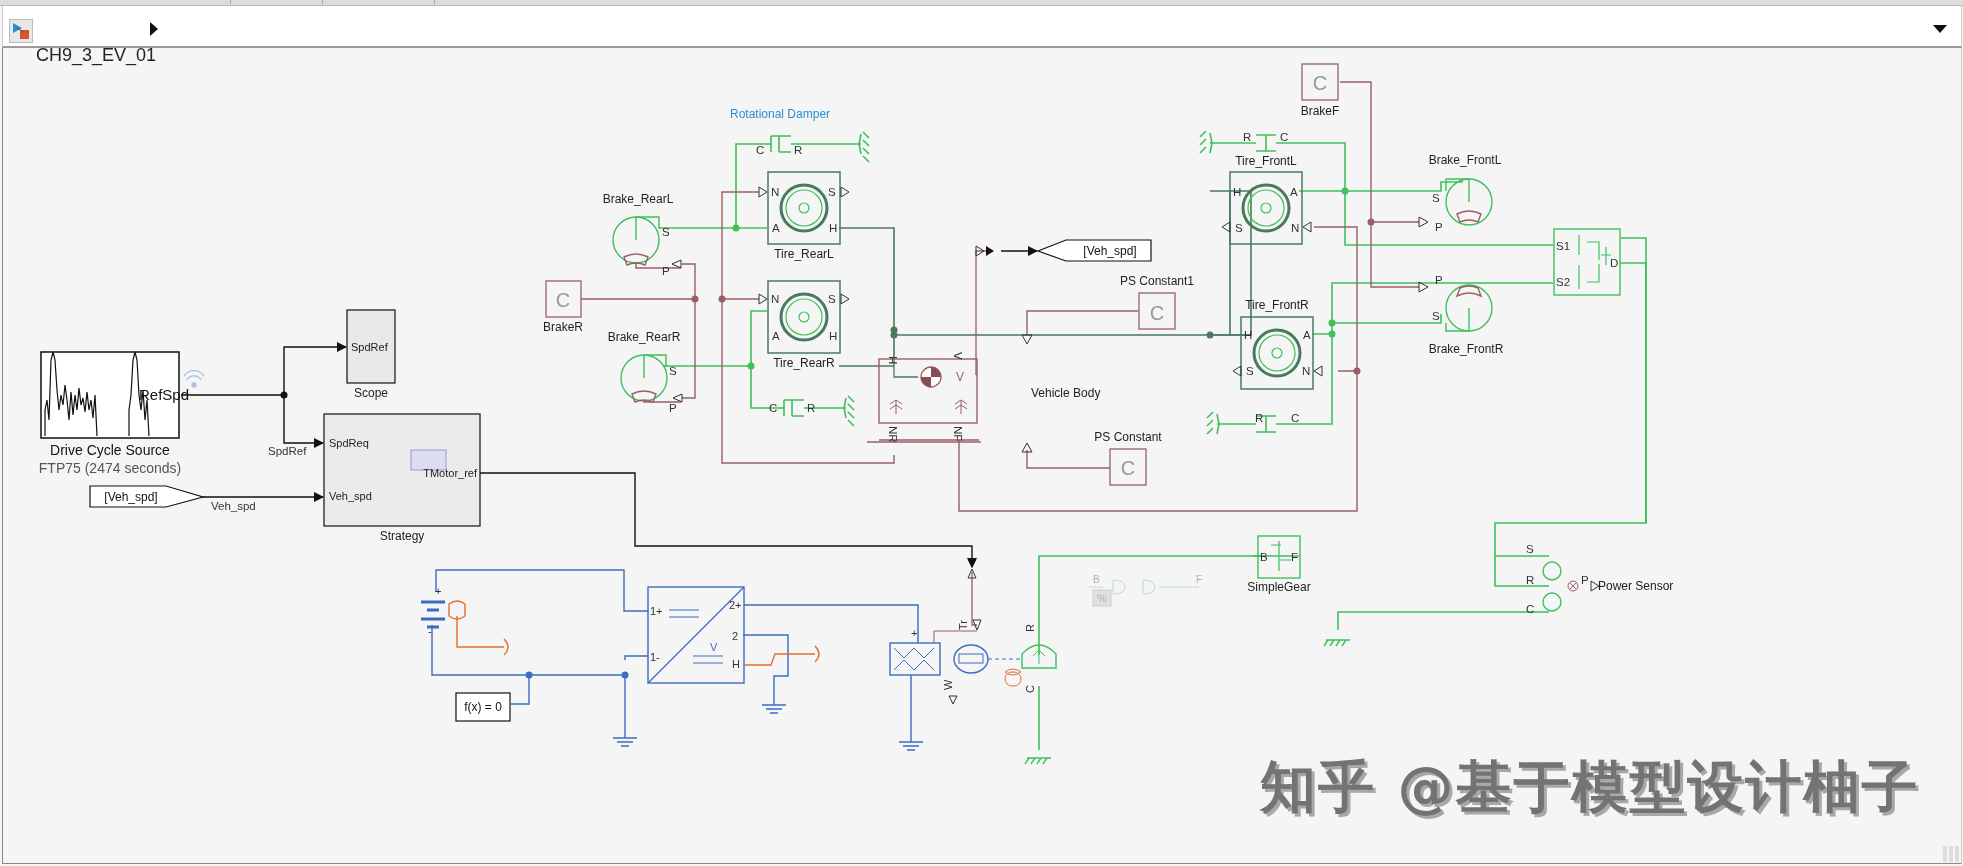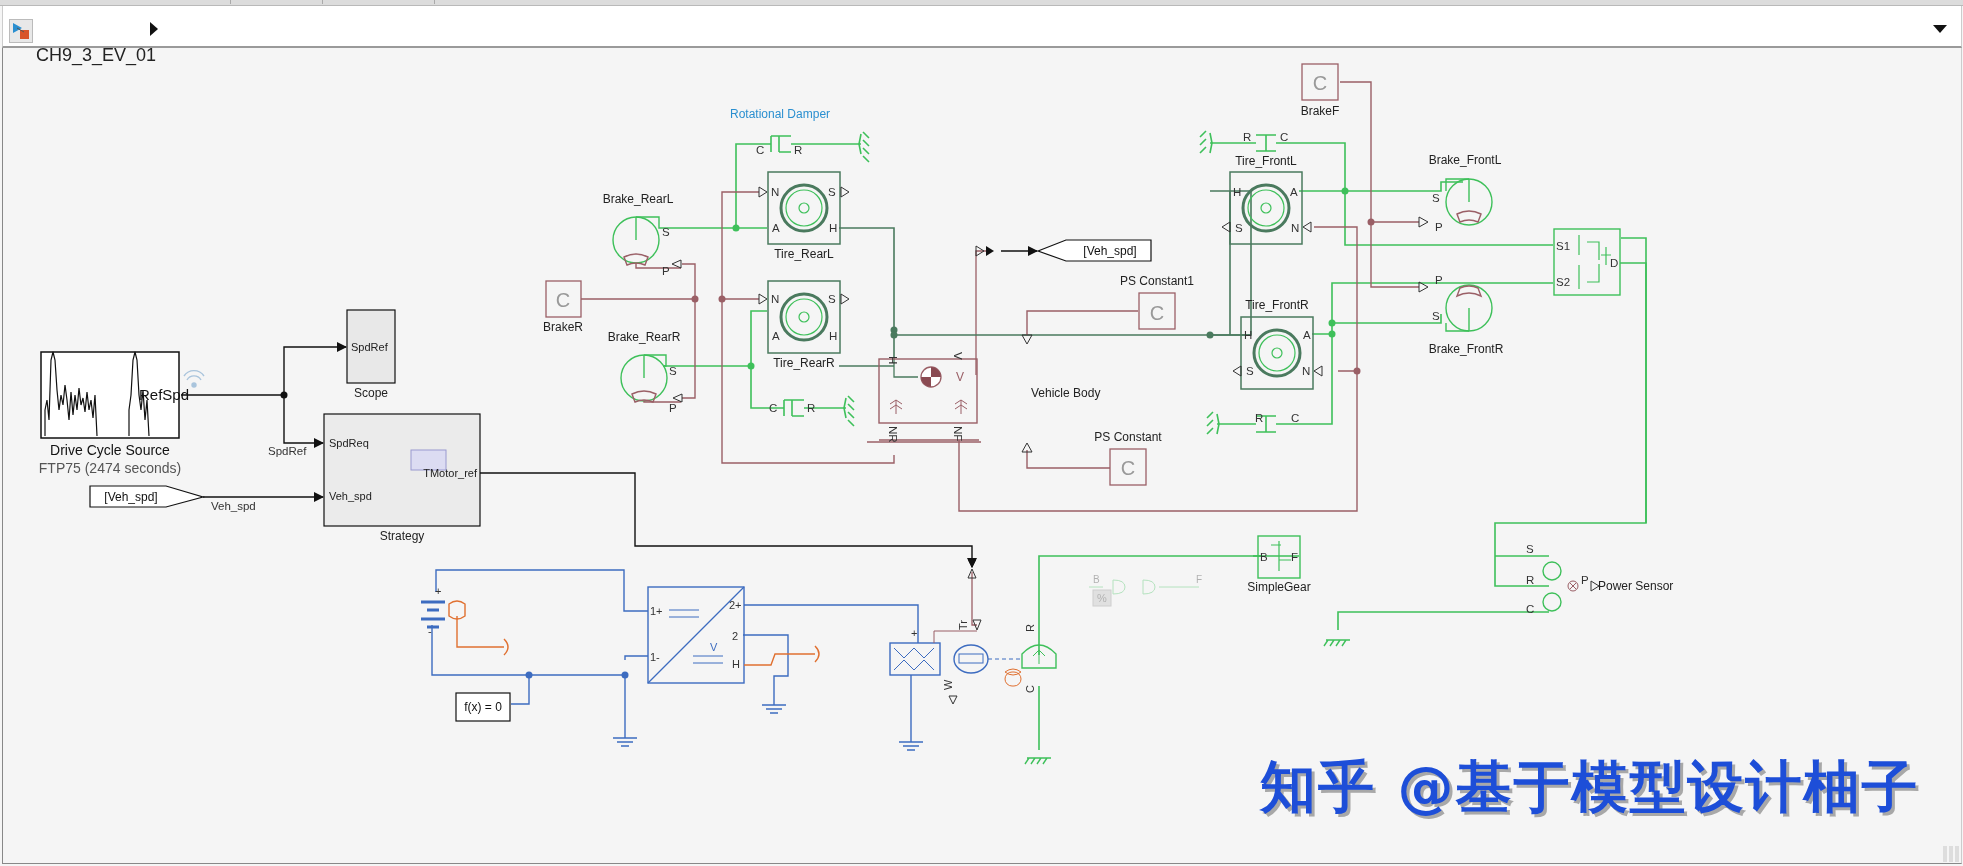--- a/index.html
+++ b/index.html
@@ -8,21 +8,21 @@
   .tabstrip .t{position:absolute;top:0;height:4px;border-right:1px solid #aaa;}
   .addr{position:absolute;left:2px;top:6px;width:1958px;height:40px;background:#fff;border-bottom:2px solid #9a9a9a;border-left:1px solid #ccc;border-right:1px solid #ccc;}
   .model-icon{position:absolute;left:6px;top:13px;width:22px;height:22px;background:#e8e8e8;border:1px solid #bbb;}
   .model-name{position:absolute;left:33px;top:15px;font-size:18px;color:#222;margin-top:24px;}
   .crumb-arrow{position:absolute;left:147px;top:16px;width:0;height:0;border-top:7px solid transparent;border-bottom:7px solid transparent;border-left:8px solid #111;}
   .dropdown{position:absolute;right:14px;top:19px;width:0;height:0;border-left:7px solid transparent;border-right:7px solid transparent;border-top:8px solid #111;cursor:pointer;}
   .canvas{position:absolute;left:2px;top:48px;width:1958px;height:815px;border-left:1px solid #888;border-bottom:1px solid #888;border-right:1px solid #ccc;}
   svg text{font-family:"Liberation Sans",sans-serif;}
   .lbl{font-size:12px;fill:#222;}
   .plbl{font-size:11.5px;fill:#333;}
-  .watermark{position:absolute;left:1260px;top:750px;font-size:56px;color:#1d4ed8;letter-spacing:2px;text-shadow:3px 3px 0 #a8a8a8;font-family:"DejaVu Sans",sans-serif;font-weight:bold;}
+  .watermark{position:absolute;left:1260px;top:750px;font-size:56px;color:#737373;letter-spacing:2px;text-shadow:3px 3px 0 #a8a8a8;font-family:"DejaVu Sans",sans-serif;font-weight:bold;}
   .corner{position:absolute;right:4px;bottom:4px;width:16px;height:16px;background:repeating-linear-gradient(90deg,#ddd 0 4px,transparent 4px 6px);}
 </style>
 </head>
 <body>
 
 <div class="tabstrip">
   <div class="t" style="left:60px;width:170px"></div>
   <div class="t" style="left:232px;width:90px"></div>
   <div class="t" style="left:324px;width:110px"></div>
 </div>

